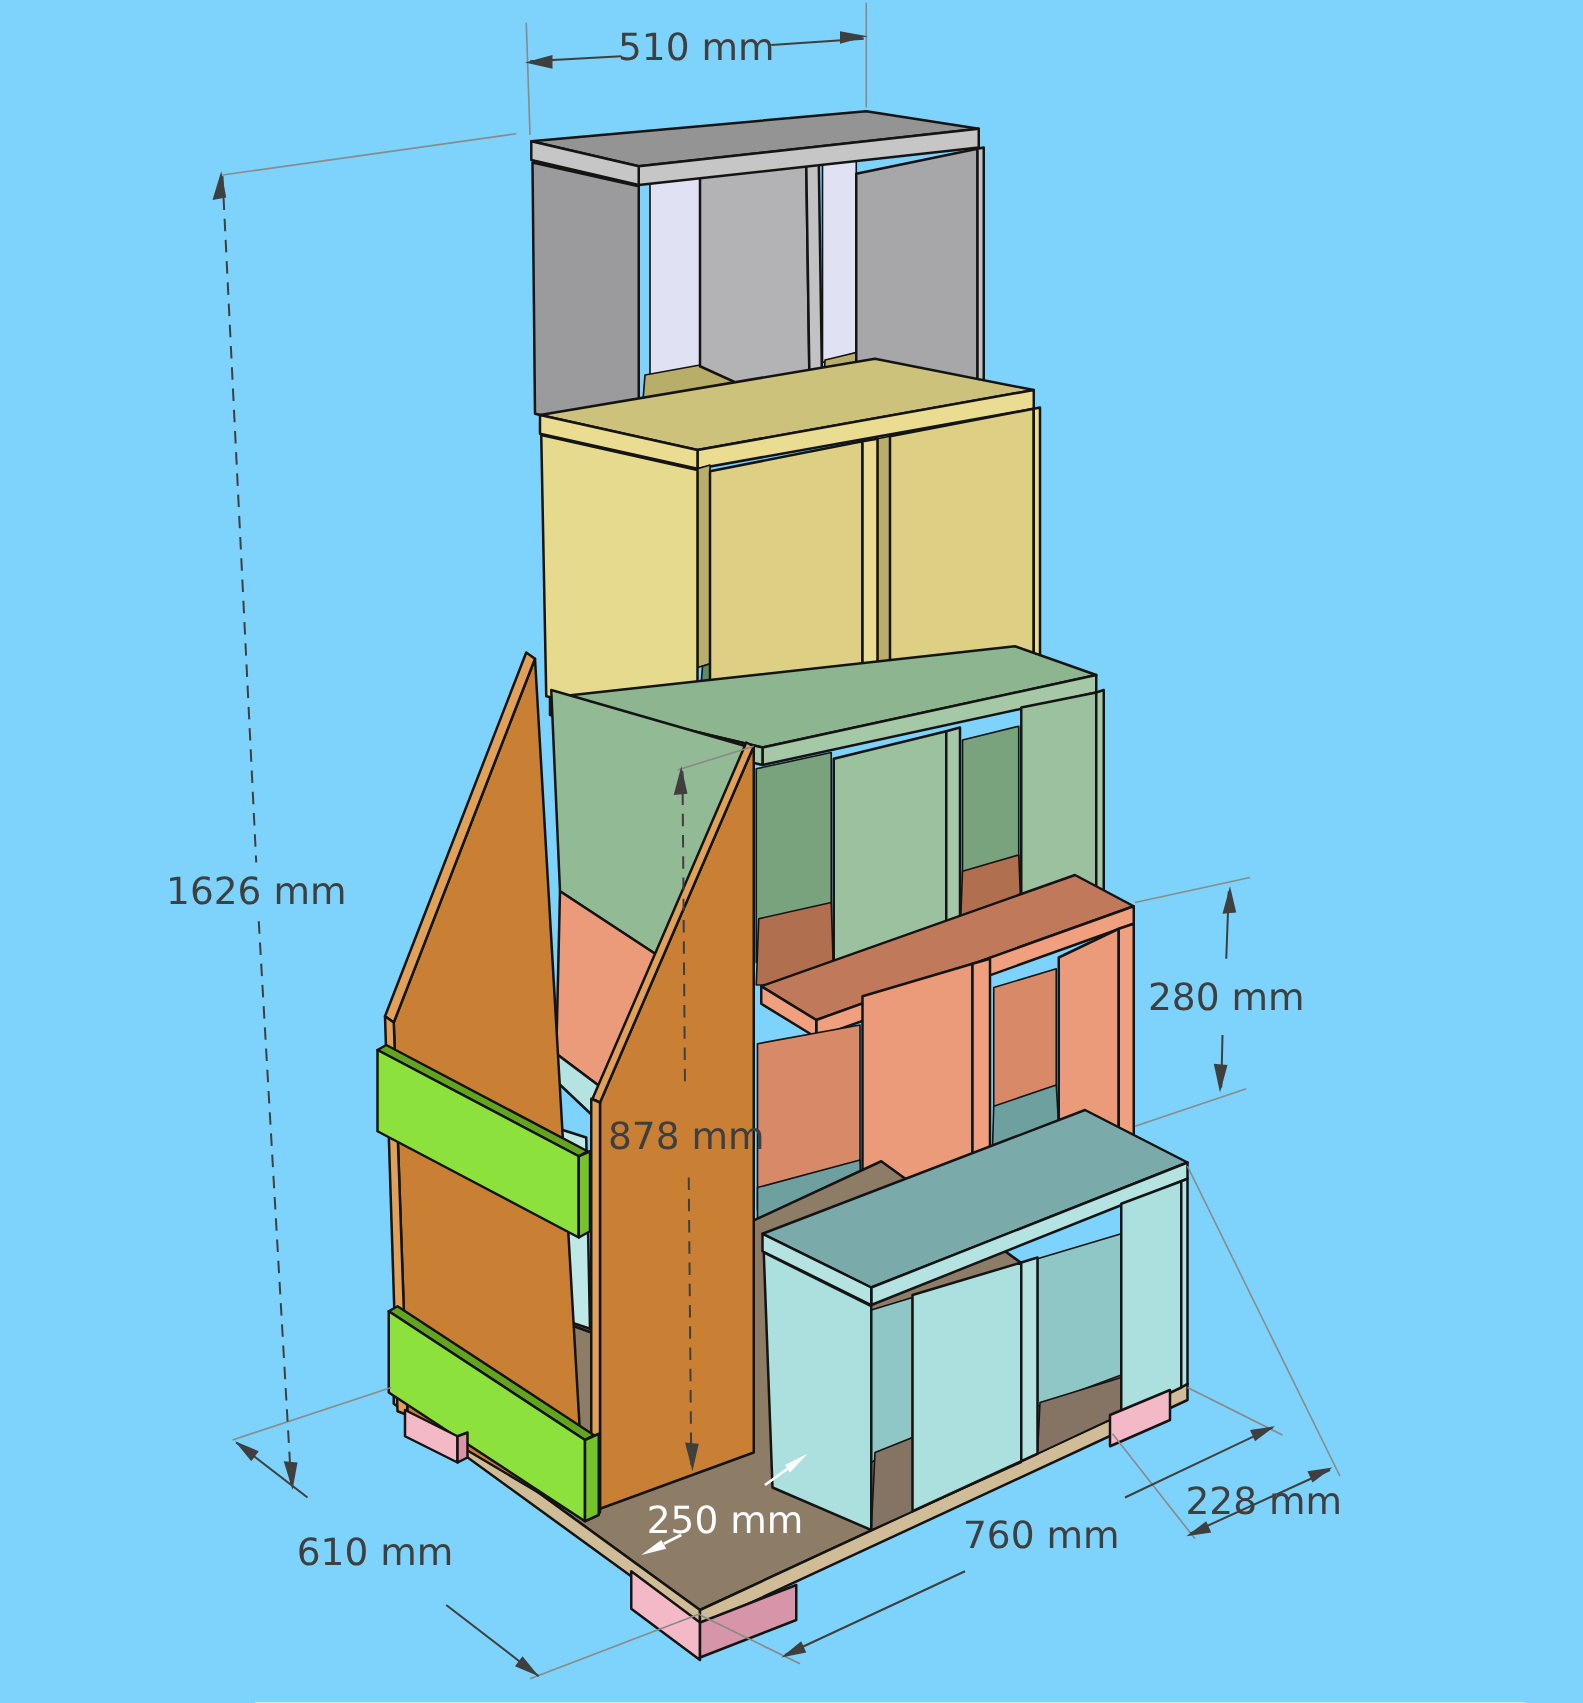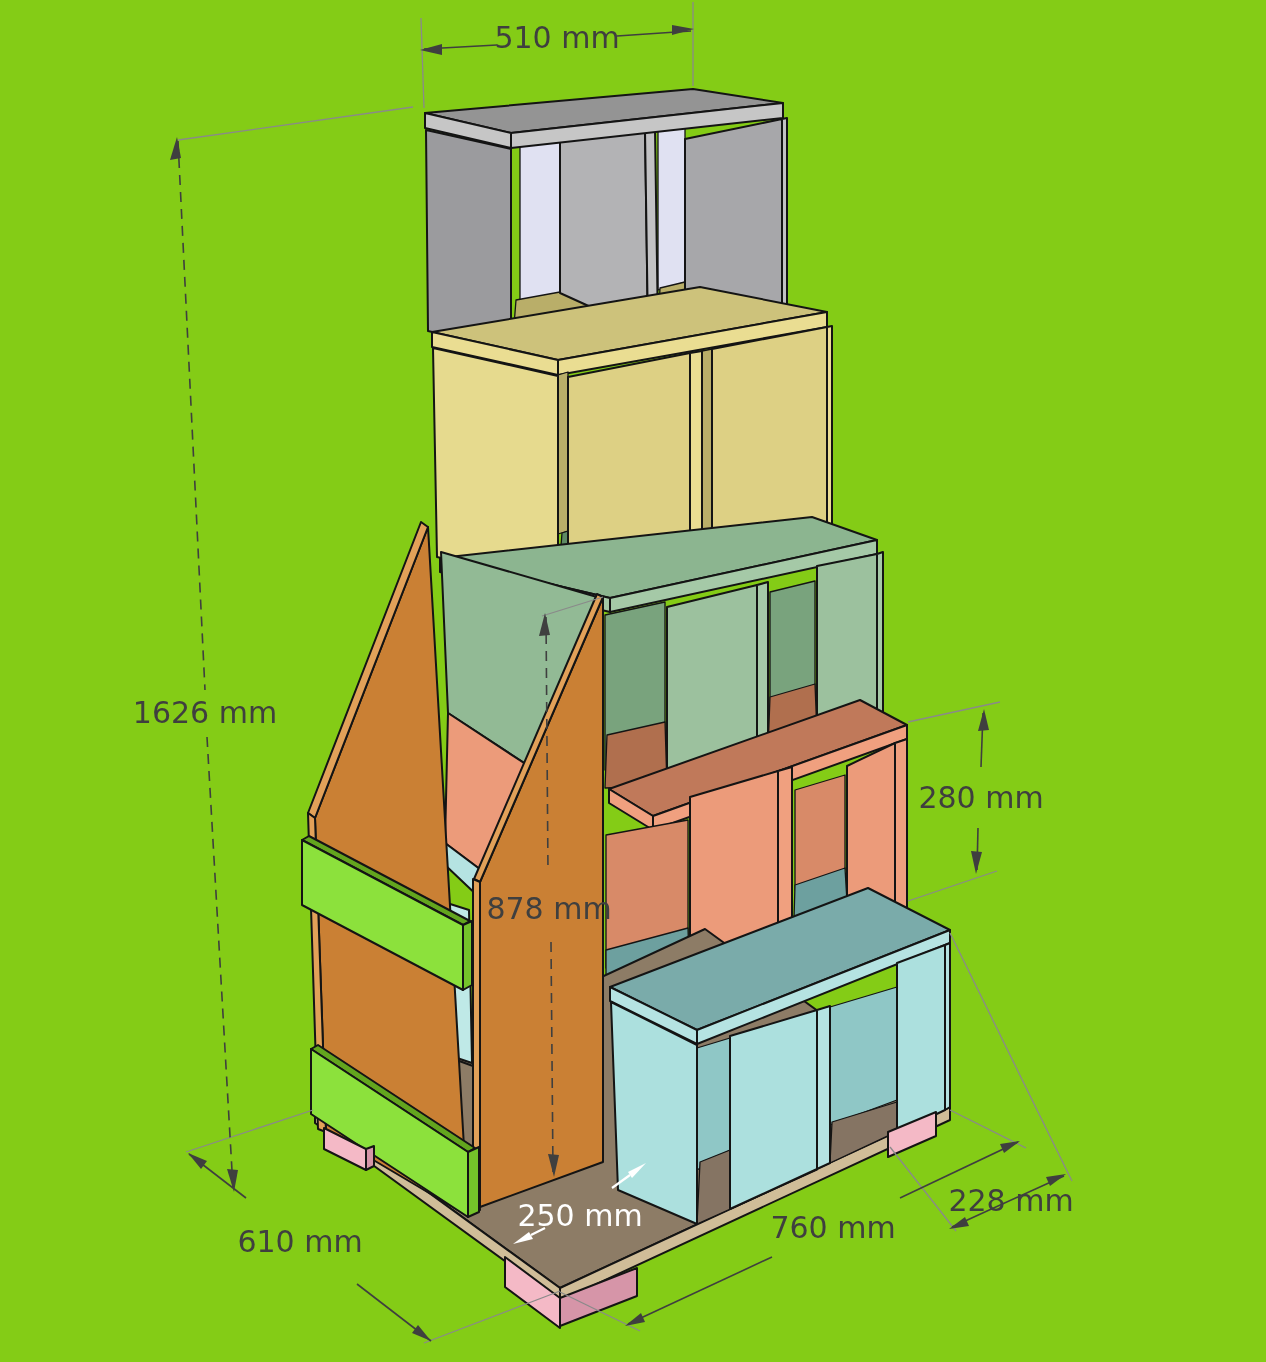--- a/index.html
+++ b/index.html
@@ -1,16 +1,16 @@
 <!DOCTYPE html>
 <html><head>
 <meta charset="utf-8">
 <style>
   html,body{margin:0;padding:0;background:#ffffff;}
-  #stage{position:relative;width:1266px;height:1362px;background:#84cc16;overflow:hidden;
+  #stage{position:relative;width:1266px;height:1362px;background:#7dd3fc;overflow:hidden;
          font-family:"DejaVu Sans","Liberation Sans",sans-serif;}
   svg{display:block}
   .edge{stroke:#141414;stroke-width:2;stroke-linejoin:round;}
   .thin{stroke:#141414;stroke-width:1.3;stroke-linejoin:round;}
   .dl{fill:none;stroke-width:1.6;}
   .ext{fill:none;stroke-width:1.3;}
   .dash{stroke-dasharray:10 7;}
   .dimtext{font-size:30px;text-anchor:middle;}
   .wline{fill:none;stroke-width:2.2;}
 </style>

